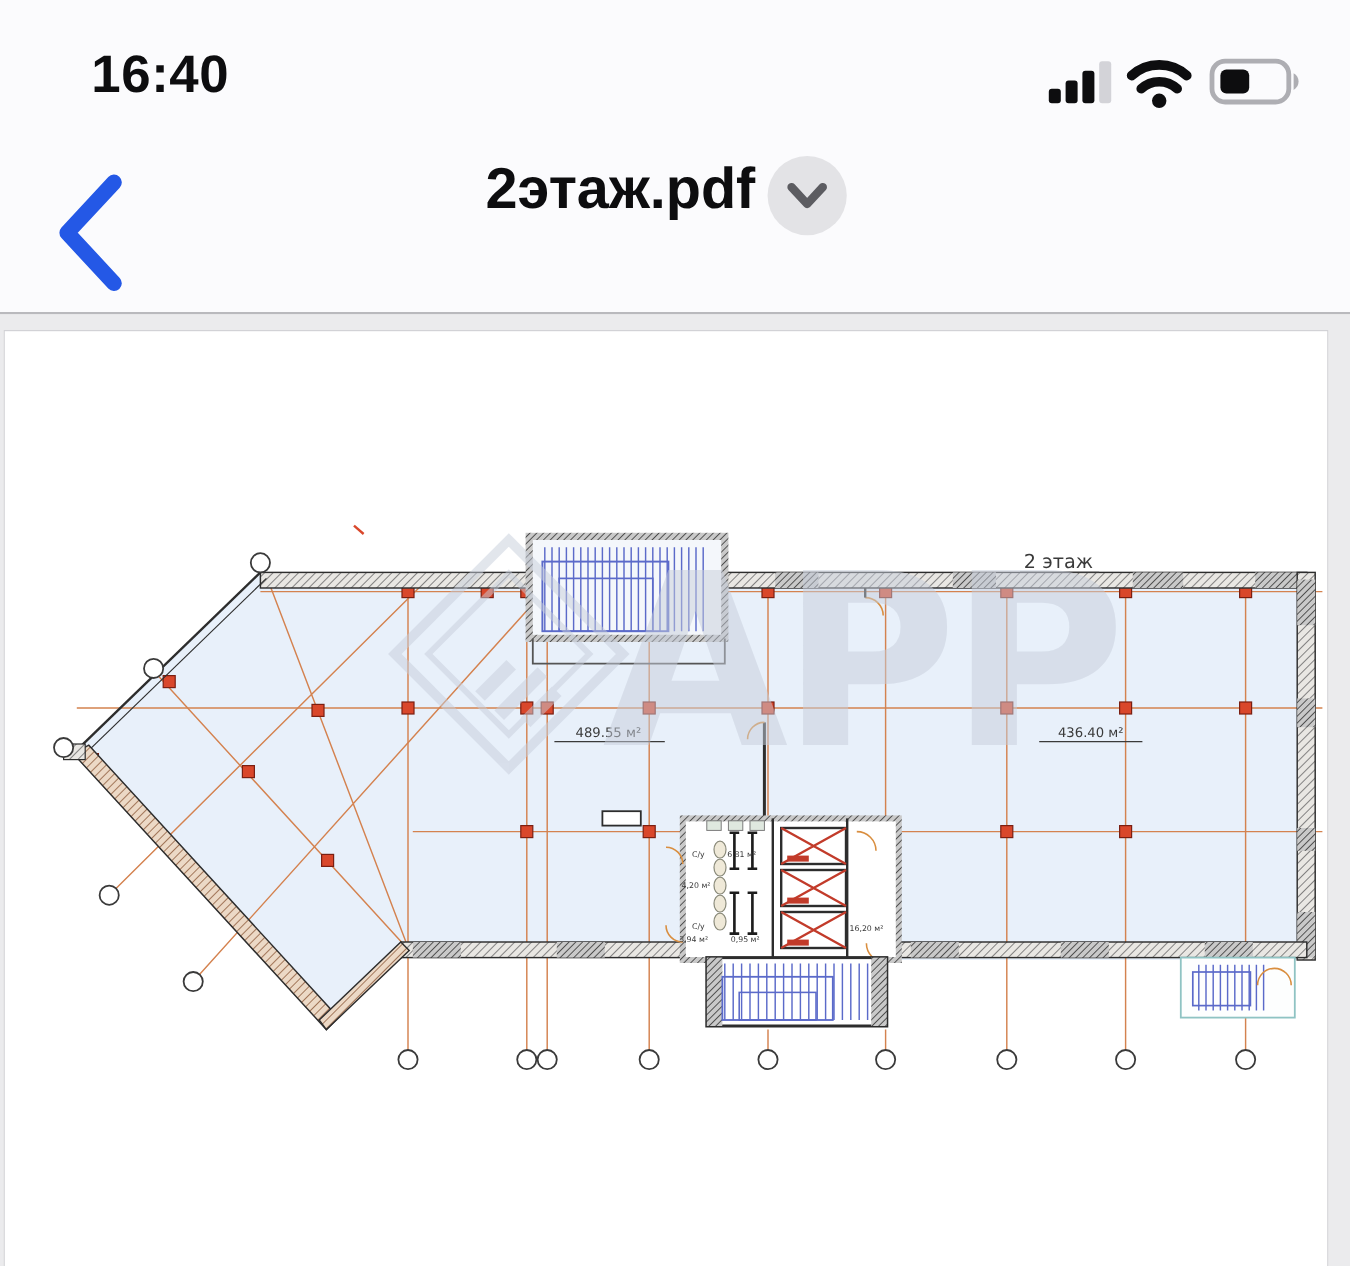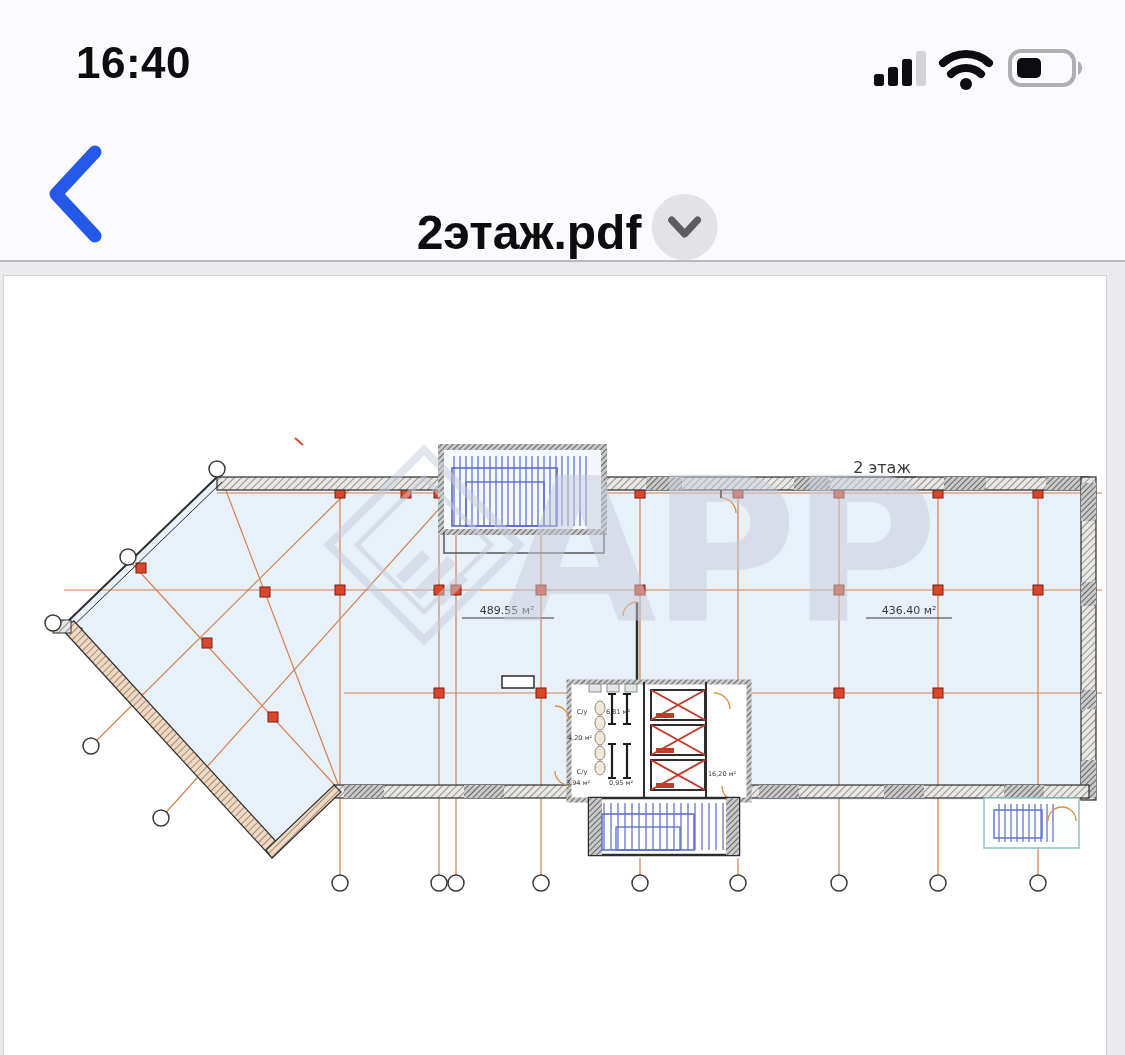--- a/index.html
+++ b/index.html
@@ -5,21 +5,21 @@
   html,body{margin:0;padding:0;width:1125px;height:1055px;background:#fff;
     font-family:"Liberation Sans","DejaVu Sans",sans-serif;overflow:hidden;}
   .screen{position:relative;width:929px;height:1055px;background:#fbfbfd;}
   
   .status-bar{position:absolute;left:0;top:0;width:1125px;height:130px;background:#fbfbfd;}
   .time{position:absolute;left:76px;top:38px;font-size:44px;font-weight:700;color:#0d0d0f;letter-spacing:.5px;}
   .status-icons{position:absolute;right:38px;top:46px;}
   
   .nav-bar{position:absolute;left:0;top:130px;width:1125px;height:132px;background:#fbfbfd;border-bottom:2px solid #b9b9bd;box-sizing:border-box;}
   .back-btn{position:absolute;left:30px;top:14px;width:90px;height:100px;background:none;border:none;cursor:pointer;padding:0;}
-  .title-wrap{position:absolute;left:558px;top:0;height:130px;transform:translateX(-47%);display:flex;align-items:flex-end;gap:10px;}
+  .title-wrap{position:absolute;left:546px;top:0;height:130px;transform:translateX(-47%);display:flex;align-items:flex-start;gap:10px;}
   .doc-title{font-size:48px;font-weight:700;color:#0d0d0f;white-space:nowrap;}
   .menu-btn{width:66px;height:66px;border-radius:50%;background:#e3e3e6;border:none;cursor:pointer;display:flex;align-items:center;justify-content:center;padding:0;}
   
   .content{position:absolute;left:0;top:262px;width:1125px;height:793px;background:#ebebed;}
   .pdf-page{position:absolute;left:3px;top:13px;width:1104px;height:782px;background:#fff;border:1px solid #d2d2d6;box-sizing:border-box;overflow:hidden;}
   svg text{font-family:"DejaVu Sans","Liberation Sans",sans-serif;}
 </style>
 </head>
 <body>
 

